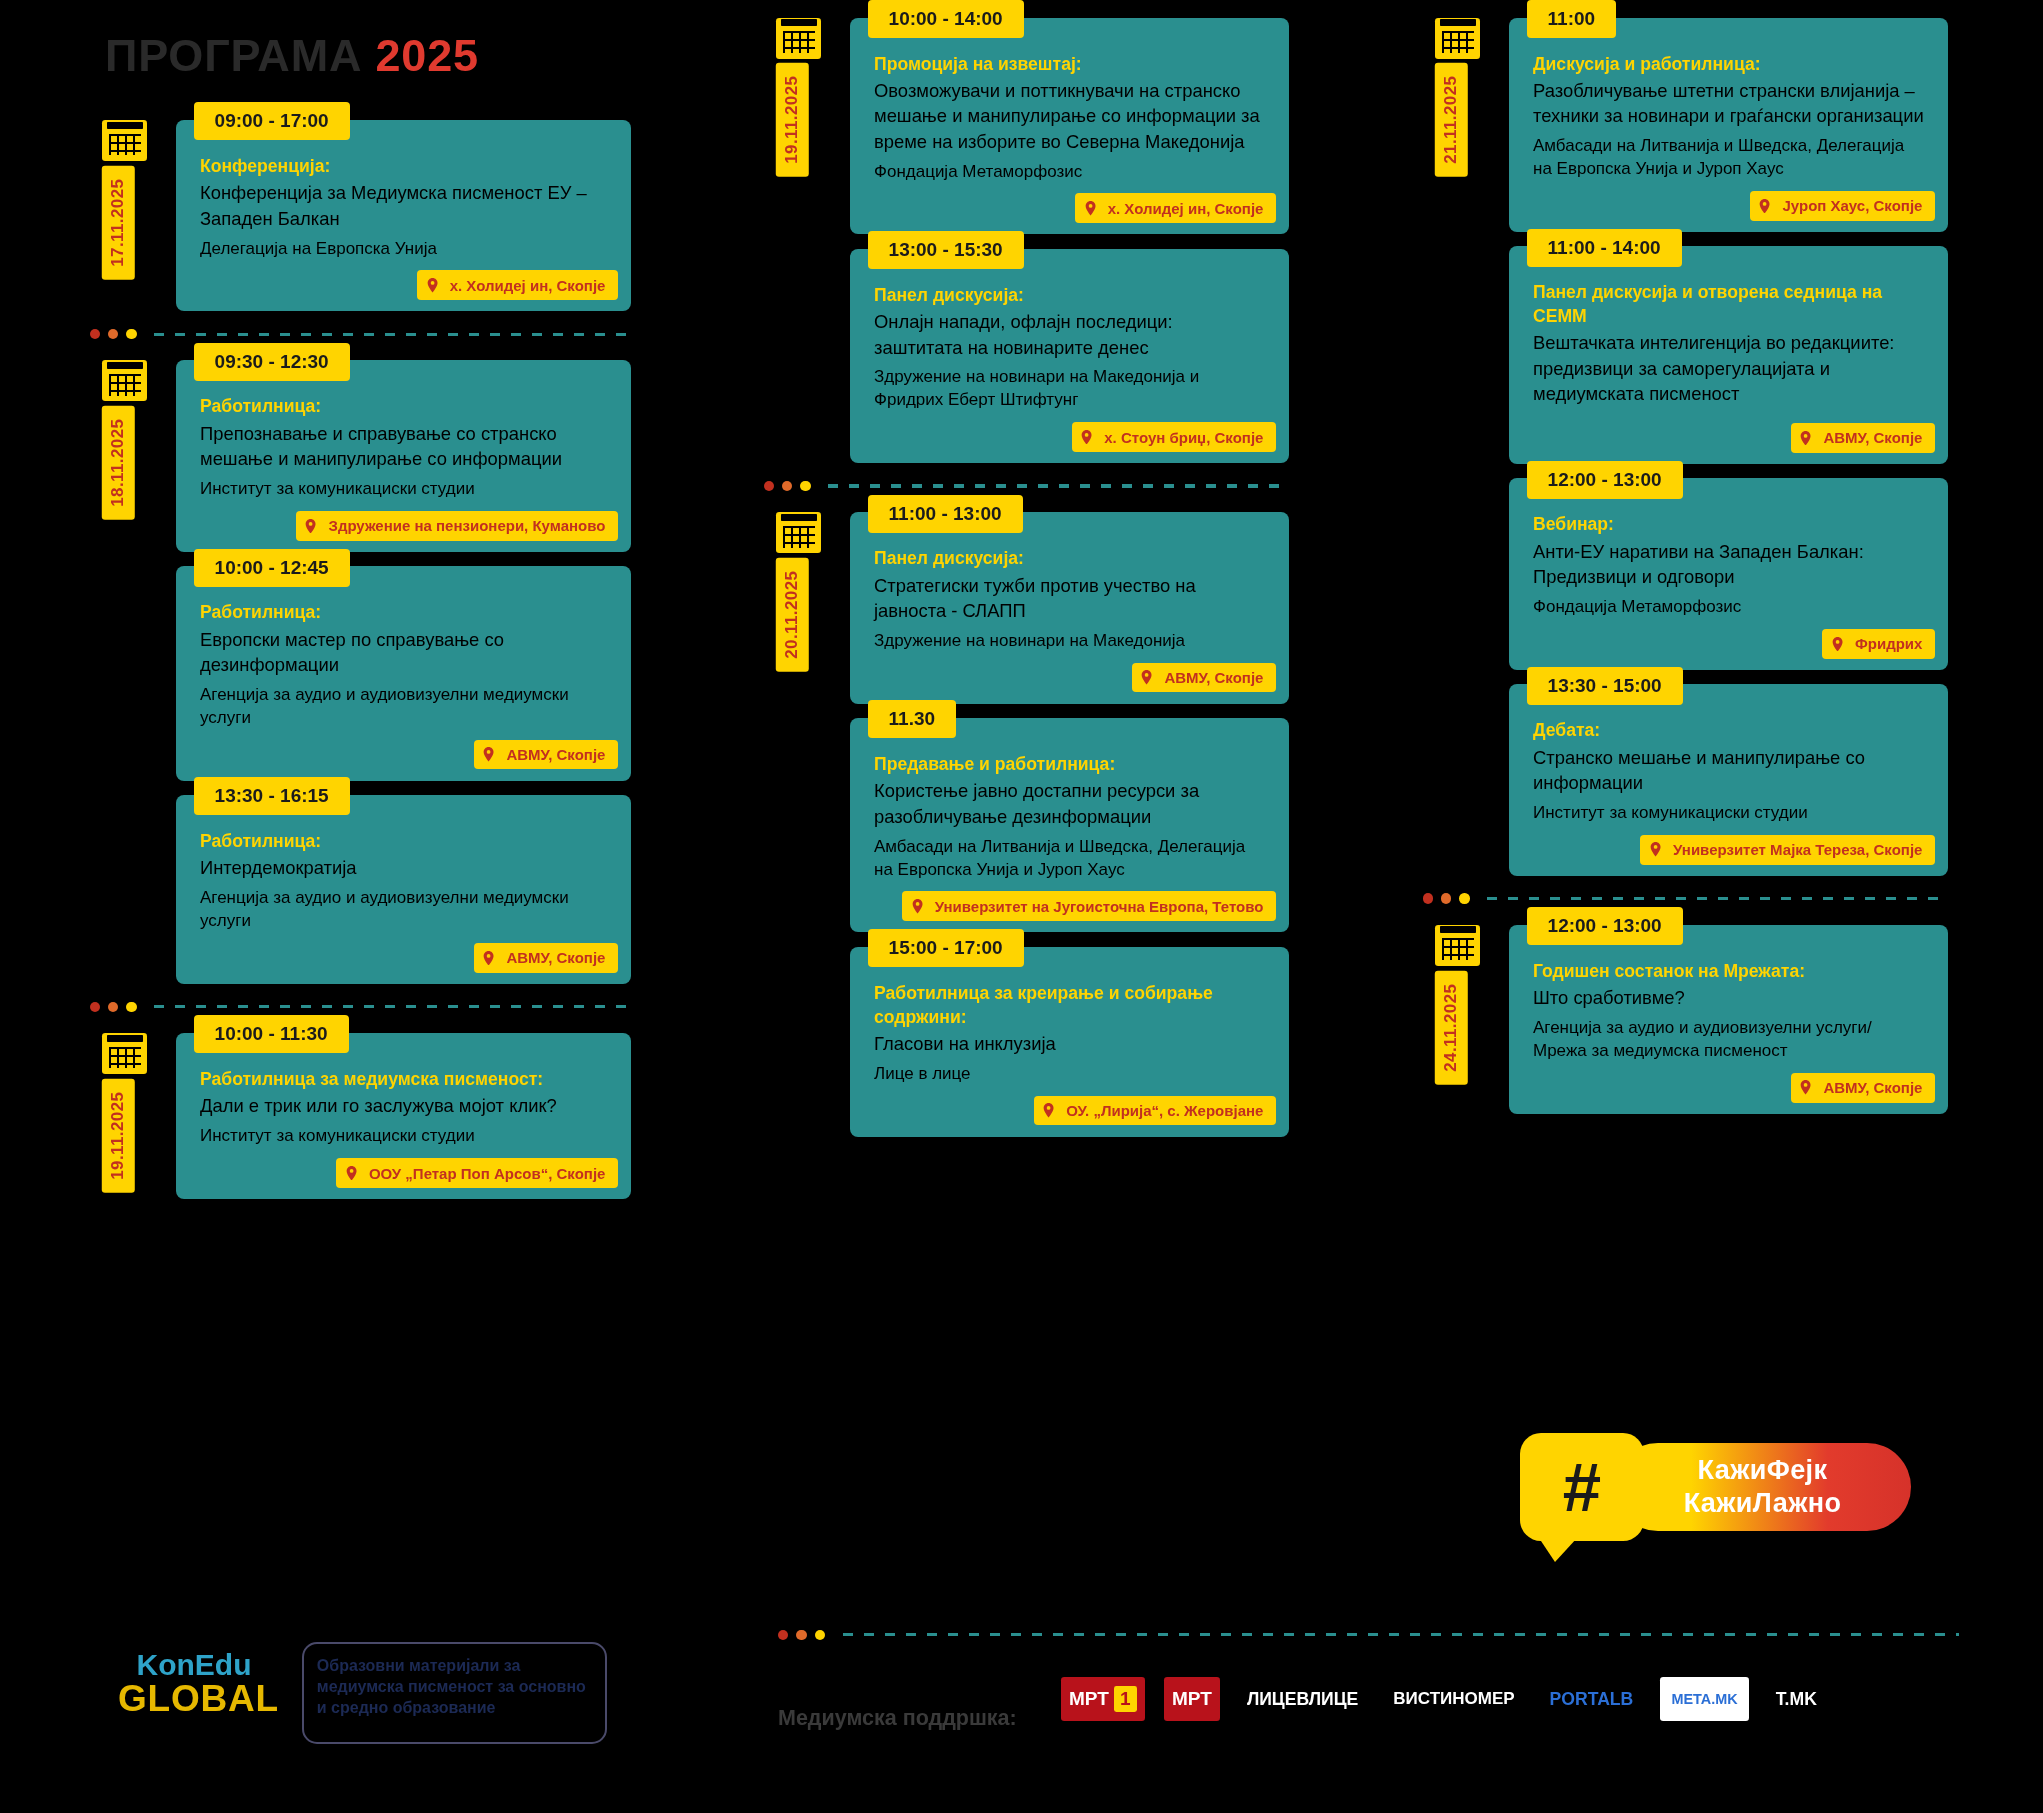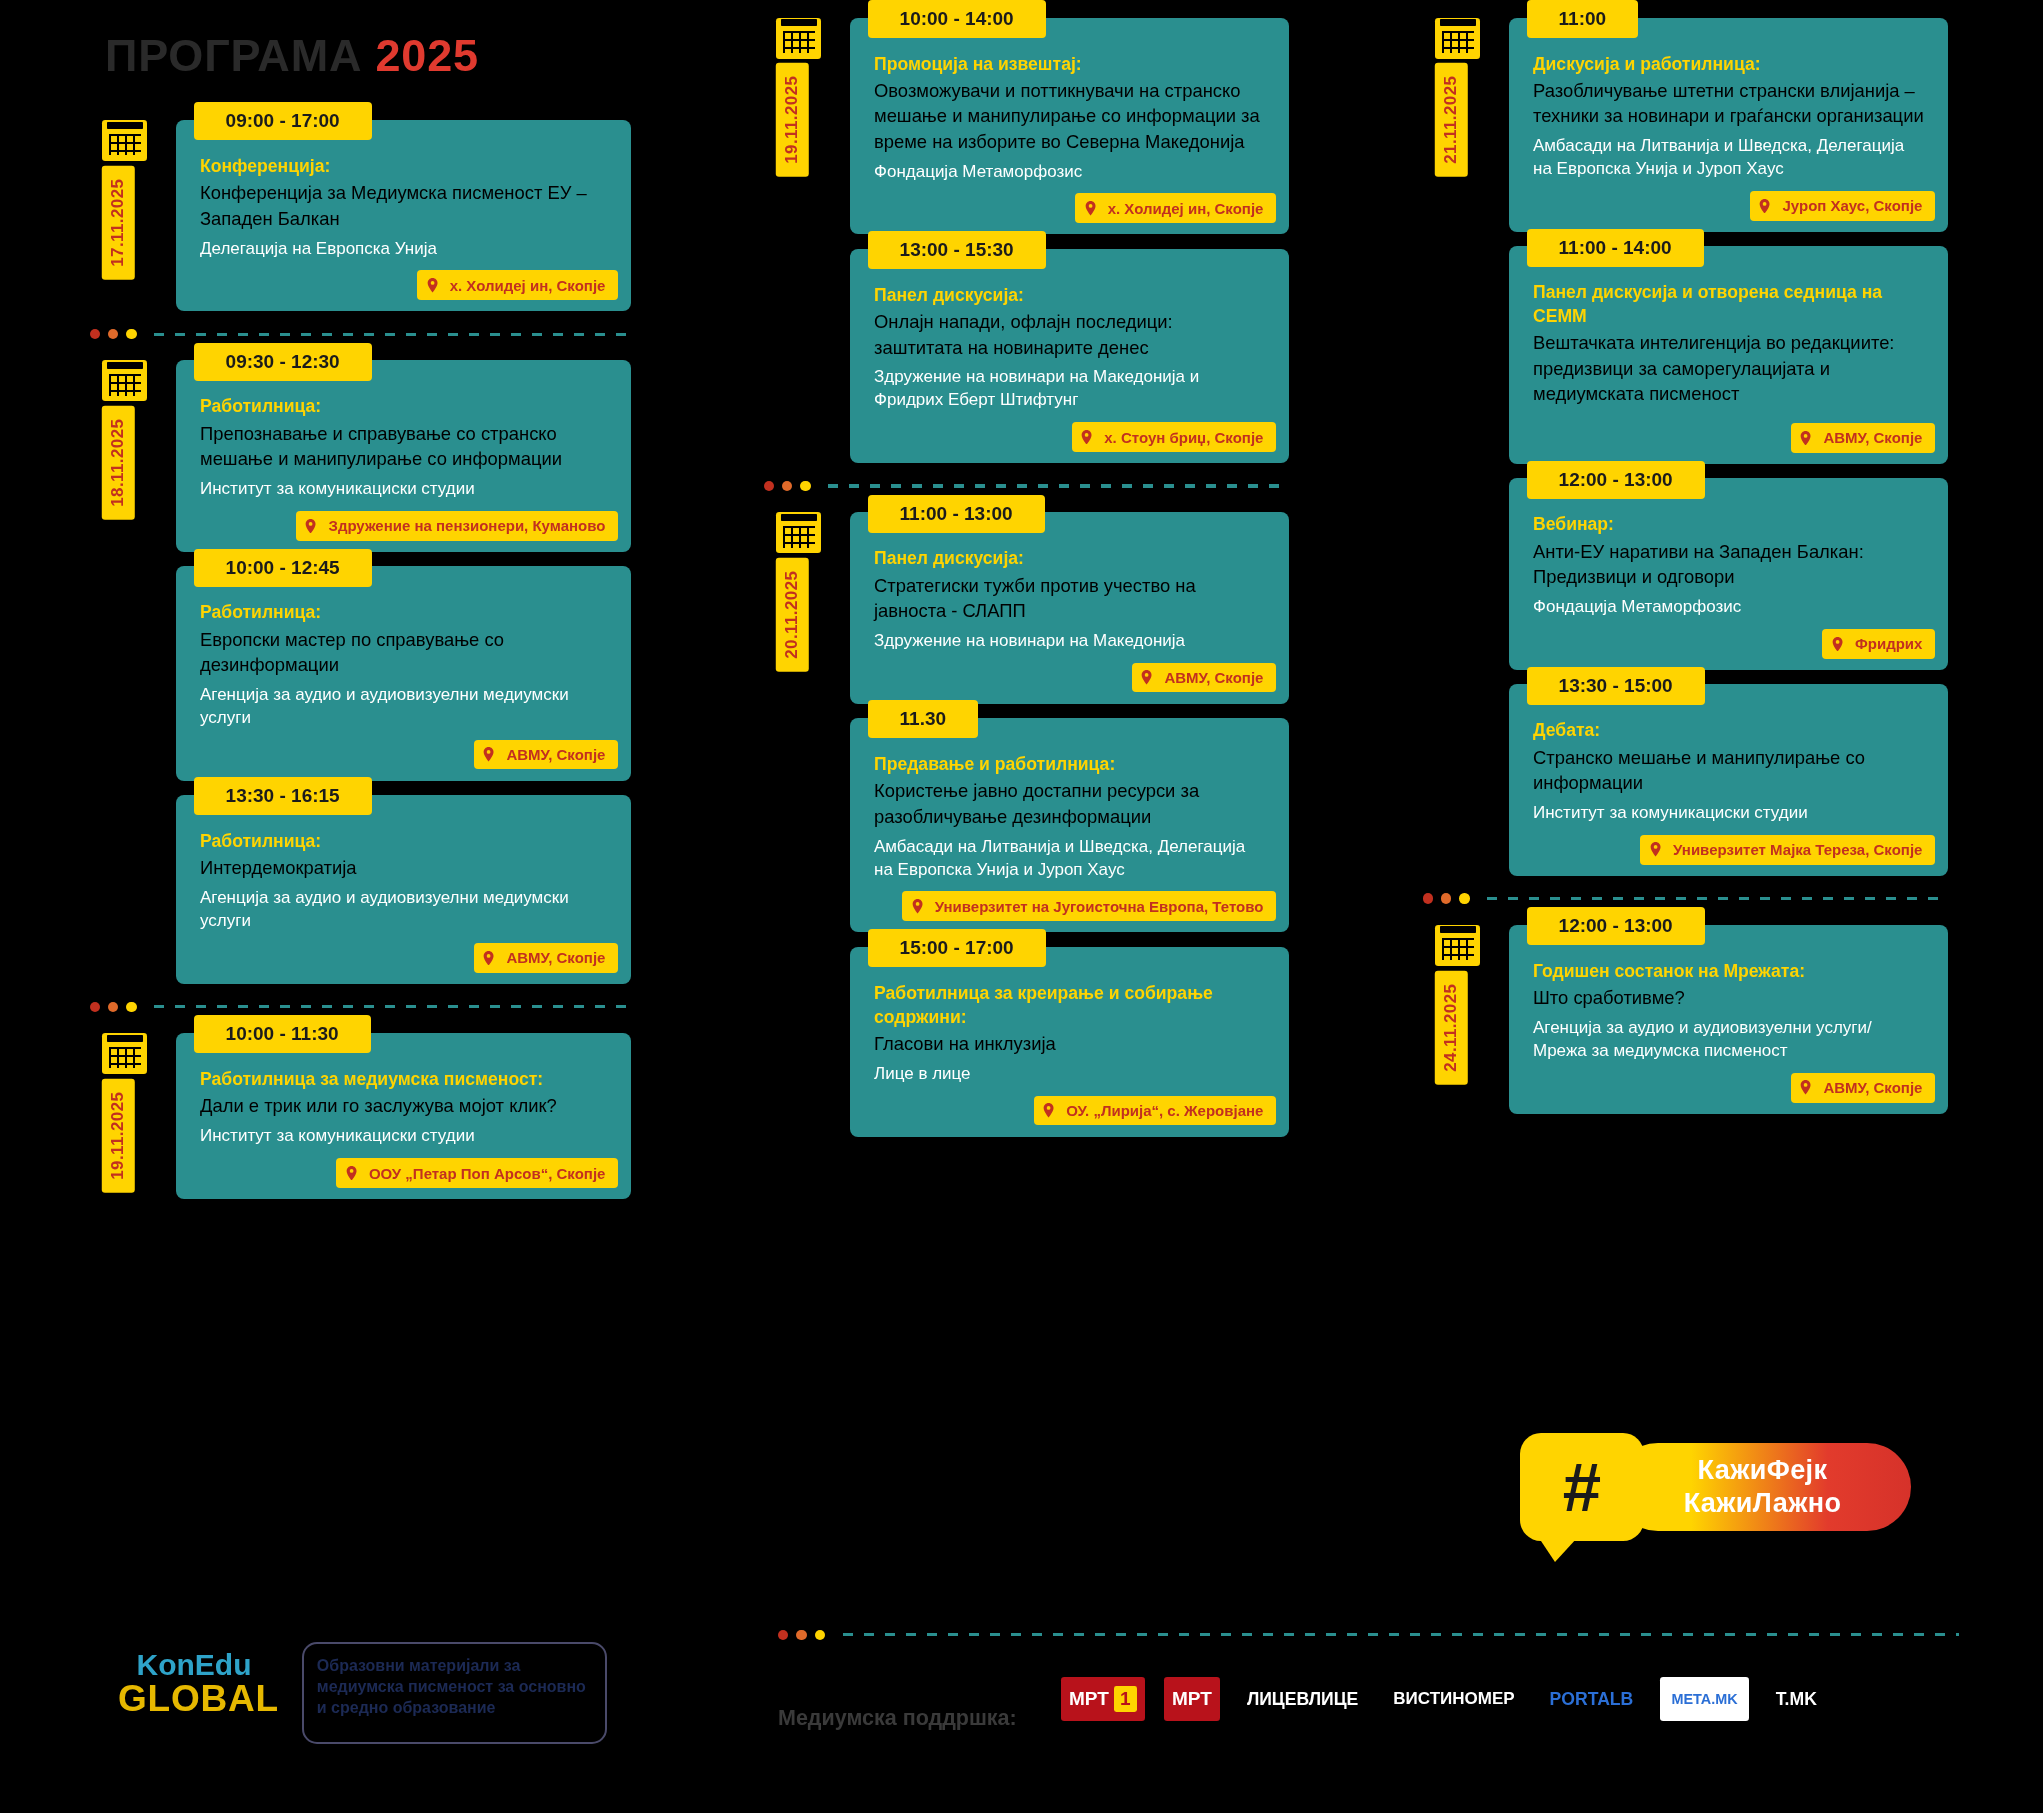--- a/index.html
+++ b/index.html
@@ -98,40 +98,40 @@
     padding: 35px 24px 51px 24px;
     min-height: 96px;
   }
   .card-time {
     position: absolute;
     left: 17.6px; top: -17.6px;
     background: #ffd400;
     color: #1b1b1b;
     font-weight: bold;
     font-size: 19px;
-    padding: 8px 32px;
+    padding: 8px 21px;
     border-radius: 4px;
     white-space: nowrap;
   }
   .kicker {
     color: #ffd400;
     font-weight: bold;
     font-size: 17.6px;
     line-height: 1.35;
     margin: 0 0 1.6px 0;
   }
   .headline {
     color: #000000;
     font-weight: normal;
     font-size: 18.4px;
     line-height: 1.38;
     margin: 0 0 6.4px 0;
   }
   .org {
-    color: #ffffff;
+    color: #000000;
     font-size: 17px;
     line-height: 1.35;
     margin: 0;
   }
   .venue {
     position: absolute;
     right: 12.8px;
     bottom: 11.2px;
     background: #ffd400;
     color: #c2301f;

